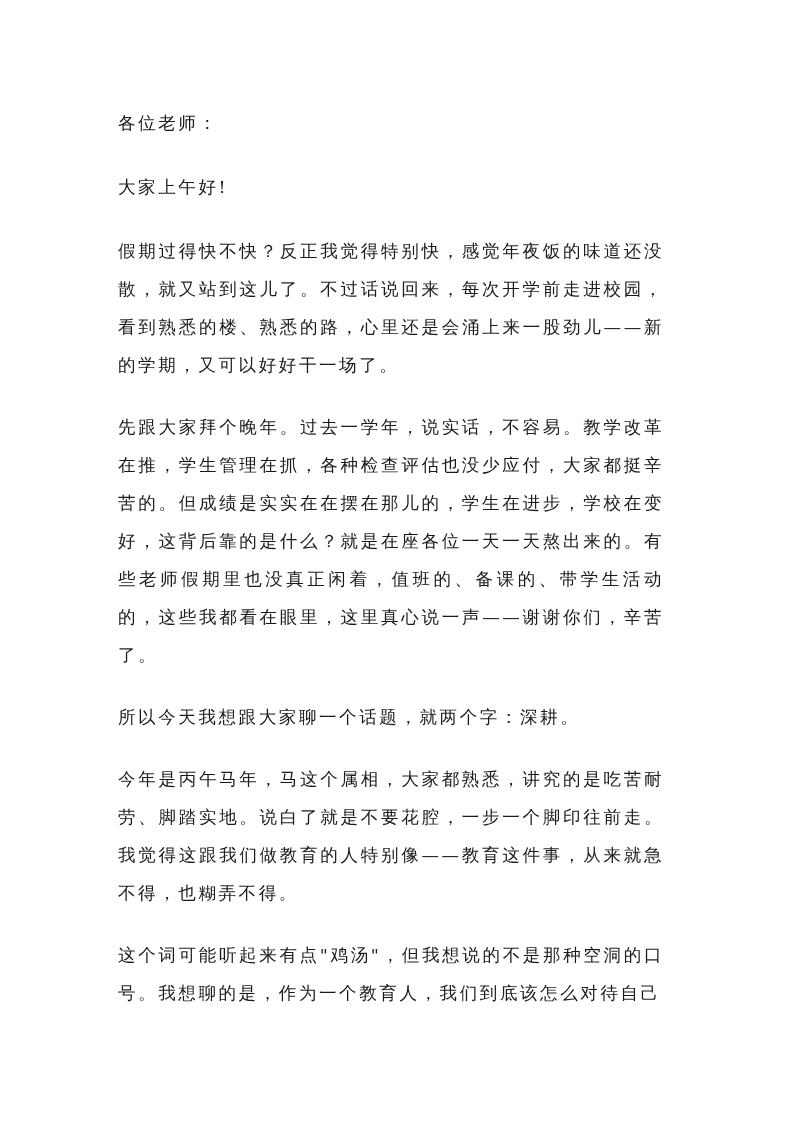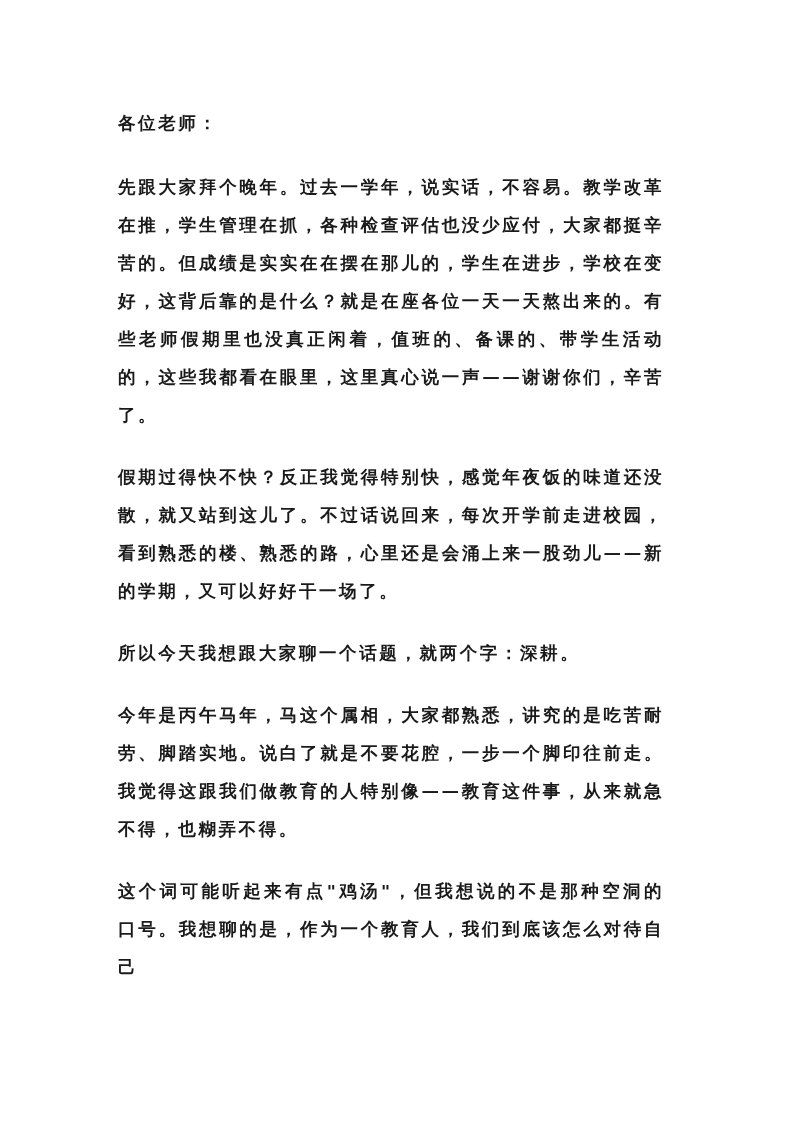--- a/index.html
+++ b/index.html
@@ -12,27 +12,27 @@
     font-family: "DejaVu Serif", "Liberation Serif", serif;
     font-size: 17.5px;
     color: #1a1a1a;
     line-height: 38px;
     letter-spacing: 2.6px;
   }
   .para {
     margin: 0 0 24px 0;
     text-align: justify;
     text-justify: inter-ideograph;
-    font-weight: bold;
   }
   .para.greeting { margin-bottom: 26px; }
 </style>
 </head>
 <body>
 
 <div class="page">
   <p class="para greeting">各位老师：</p>
+  <p class="para greeting">大家上午好!</p>
+  <p class="para">假期过得快不快？反正我觉得特别快，感觉年夜饭的味道还没散，就又站到这儿了。不过话说回来，每次开学前走进校园，看到熟悉的楼、熟悉的路，心里还是会涌上来一股劲儿——新的学期，又可以好好干一场了。</p>
   <p class="para">先跟大家拜个晚年。过去一学年，说实话，不容易。教学改革在推，学生管理在抓，各种检查评估也没少应付，大家都挺辛苦的。但成绩是实实在在摆在那儿的，学生在进步，学校在变好，这背后靠的是什么？就是在座各位一天一天熬出来的。有些老师假期里也没真正闲着，值班的、备课的、带学生活动的，这些我都看在眼里，这里真心说一声——谢谢你们，辛苦了。</p>
-  <p class="para">假期过得快不快？反正我觉得特别快，感觉年夜饭的味道还没散，就又站到这儿了。不过话说回来，每次开学前走进校园，看到熟悉的楼、熟悉的路，心里还是会涌上来一股劲儿——新的学期，又可以好好干一场了。</p>
   <p class="para">所以今天我想跟大家聊一个话题，就两个字：深耕。</p>
   <p class="para">今年是丙午马年，马这个属相，大家都熟悉，讲究的是吃苦耐劳、脚踏实地。说白了就是不要花腔，一步一个脚印往前走。我觉得这跟我们做教育的人特别像——教育这件事，从来就急不得，也糊弄不得。</p>
   <p class="para">这个词可能听起来有点"鸡汤"，但我想说的不是那种空洞的口号。我想聊的是，作为一个教育人，我们到底该怎么对待自己</p>
 </div>
 
 </body></html>

